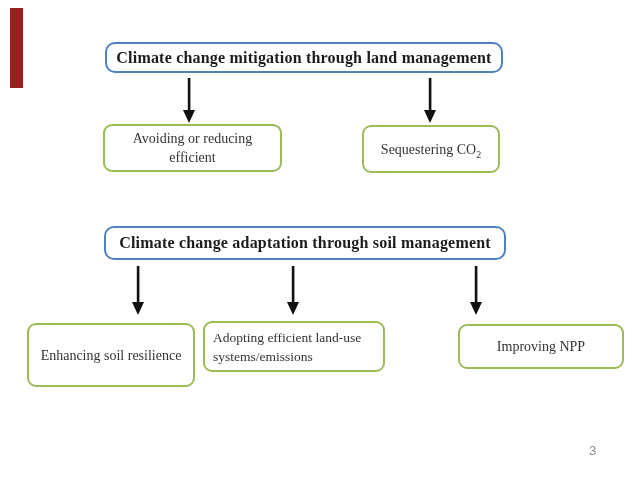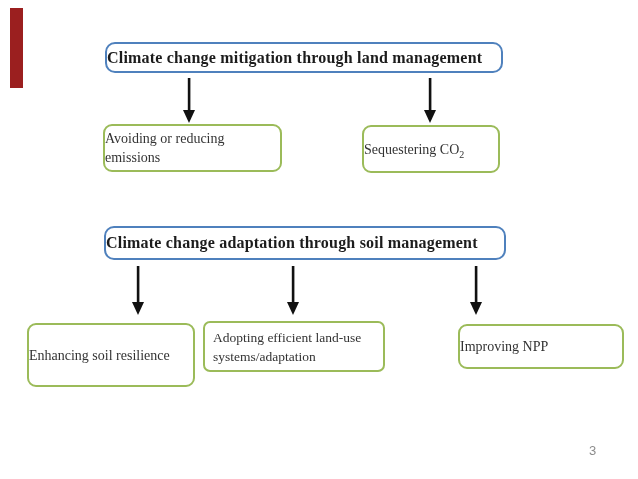--- a/index.html
+++ b/index.html
@@ -10,21 +10,21 @@
     overflow:hidden;
     font-family:"Liberation Serif", serif;
   }
   .accent-bar{
     position:absolute;left:10px;top:8px;width:13px;height:80px;
     background:#9b1f1f;
   }
   .box{
     position:absolute;
     background:#ffffff;
-    display:flex;flex-direction:column;justify-content:center;
+    display:flex;flex-direction:column;justify-content:center;align-items:center;
     box-sizing:border-box;
   }
   .box-blue{
     border:2px solid #4f81bd;
     border-radius:10px;
   }
   .box-green{
     border:2px solid #9bbb59;
     border-radius:9px;
   }
@@ -39,21 +39,21 @@
     font-size:14px;
     color:#333333;
     line-height:19px;
     white-space:nowrap;
   }
   #box-mitigation{left:105px;top:42px;width:398px;height:31px;}
   #box-adaptation{left:104px;top:226px;width:402px;height:34px;}
   #box-avoiding{left:103px;top:124px;width:179px;height:48px;}
   #box-sequestering{left:362px;top:125px;width:138px;height:48px;}
   #box-enhancing{left:27px;top:323px;width:168px;height:64px;}
-  #box-adopting{left:203px;top:321px;width:182px;height:51px;align-items:flex-start;padding-left:8px;border-radius:7px;}
+  #box-adopting{left:203px;top:321px;width:182px;height:51px;align-items:flex-start;padding-left:8px;}
   #box-adopting .itm-line{font-size:13.5px;}
   #box-improving{left:410px;top:324px;width:166px;height:45px;margin-left:48px;}
   sub{font-size:10px;line-height:0;}
   .arrow{position:absolute;width:22px;}
   .arrow svg{display:block;width:100%;height:100%;}
   #arrow-m1{left:178px;top:78px;height:46px;}
   #arrow-m2{left:419px;top:78px;height:46px;}
   #arrow-a1{left:127px;top:266px;height:50px;}
   #arrow-a2{left:282px;top:266px;height:50px;}
   #arrow-a3{left:465px;top:266px;height:50px;}
@@ -82,21 +82,21 @@
   </div>
   <div class="arrow" id="arrow-m2">
     <svg viewBox="0 0 22 46" xmlns="http://www.w3.org/2000/svg">
       <rect x="9.8" y="0" width="2.6" height="33" fill="#111"></rect>
       <polygon points="5,32 17,32 11,45" fill="#111"></polygon>
     </svg>
   </div>
 
   <div class="box box-green" id="box-avoiding">
     <span class="itm-line">Avoiding or reducing</span>
-    <span class="itm-line">emissions</span>
+    <span class="itm-line">efficient</span>
   </div>
 
   <div class="box box-green" id="box-sequestering">
     <span class="itm-line"><span>Sequestering CO</span><sub>2</sub></span>
   </div>
 
   <div class="box box-blue" id="box-adaptation">
     <span class="hdr-text">Climate change adaptation through soil management</span>
   </div>
 
@@ -118,21 +118,21 @@
       <polygon points="5,36 17,36 11,49" fill="#111"></polygon>
     </svg>
   </div>
 
   <div class="box box-green" id="box-enhancing">
     <span class="itm-line">Enhancing soil resilience</span>
   </div>
 
   <div class="box box-green" id="box-adopting">
     <span class="itm-line">Adopting efficient land-use</span>
-    <span class="itm-line">systems/adaptation</span>
+    <span class="itm-line">systems/emissions</span>
   </div>
 
   <div class="box box-green" id="box-improving">
     <span class="itm-line">Improving NPP</span>
   </div>
 
   <div class="page-number">3</div>
 
 </div>
 

